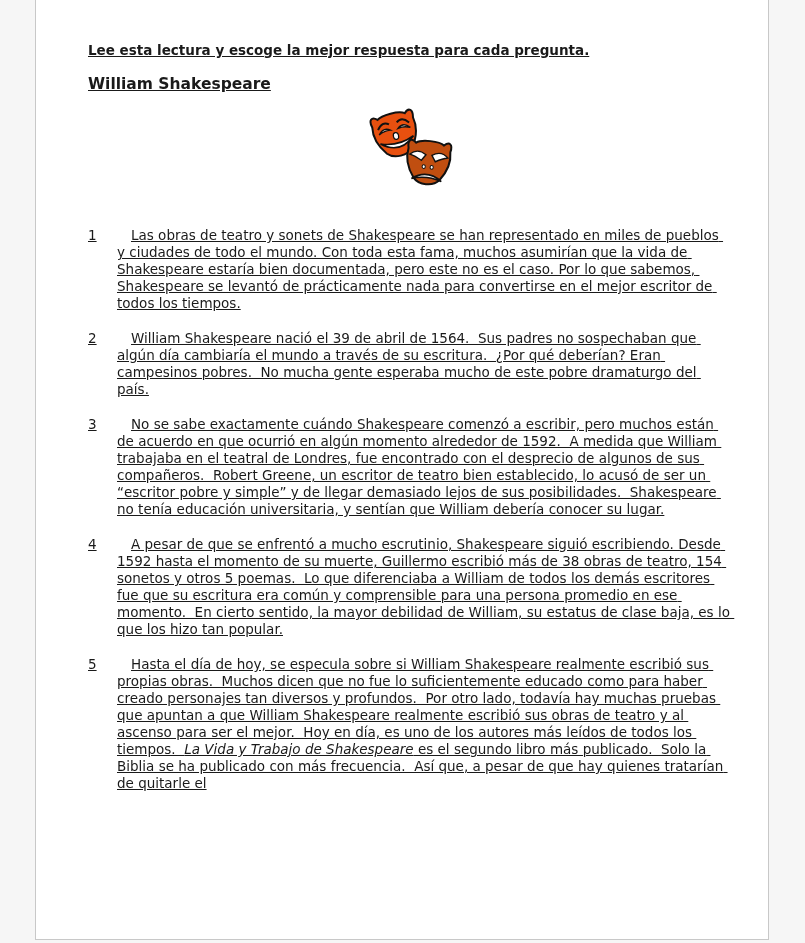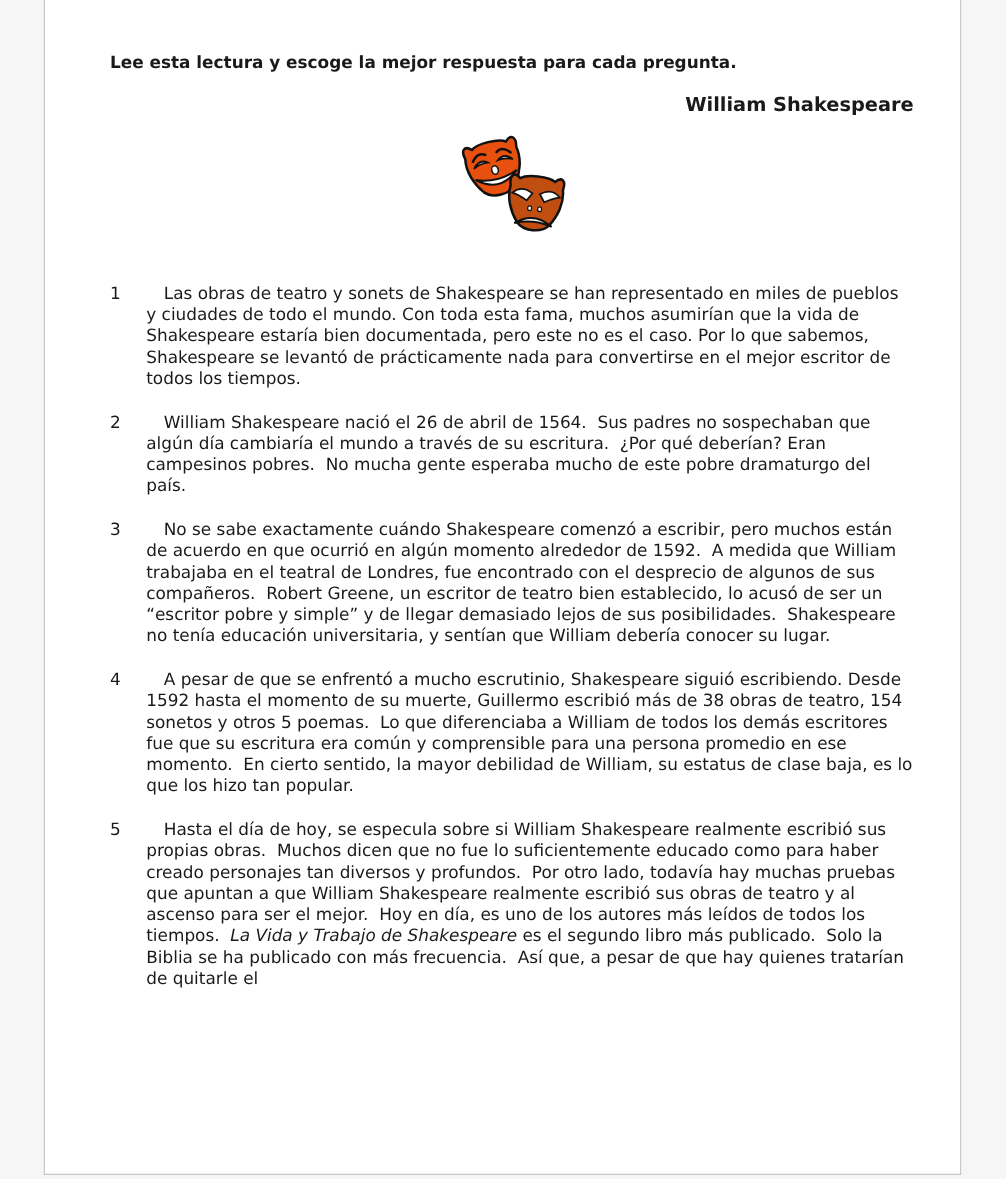--- a/index.html
+++ b/index.html
@@ -20,28 +20,29 @@
     left: 35px;
     top: 0;
     width: 734px;
     height: 940px;
     background: #ffffff;
     border-left: 1px solid #c8c8c8;
     border-right: 1px solid #c8c8c8;
     border-bottom: 1px solid #c8c8c8;
     padding: 42px 37px 0 52px;
     overflow: hidden;
+    text-decoration: underline;
   }
   .instruction {
     font-weight: bold;
     font-size: 13.5px;
     line-height: 17px;
   }
   .doc-title {
-    text-align: right;
+    text-align: left;
     font-weight: bold;
     font-size: 15.5px;
     line-height: 21px;
     margin-top: 15px;
   }
   .masks-wrap {
     margin-top: 13px;
     text-align: center;
     height: 84px;
   }
@@ -112,21 +113,21 @@
 
     <div class="paragraphs">
 
       <div class="para">
         <div class="para-num">1</div>
         <div class="para-text">Las obras de teatro y sonets de Shakespeare se han representado en miles de pueblos y ciudades de todo el mundo. Con toda esta fama, muchos asumirían que la vida de Shakespeare estaría bien documentada, pero este no es el caso. Por lo que sabemos, Shakespeare se levantó de prácticamente nada para convertirse en el mejor escritor de todos los tiempos.</div>
       </div>
 
       <div class="para">
         <div class="para-num">2</div>
-        <div class="para-text">William Shakespeare nació el 26 de abril de 1564.  Sus padres no sospechaban que algún día cambiaría el mundo a través de su escritura.  ¿Por qué deberían? Eran campesinos pobres.  No mucha gente esperaba mucho de este pobre dramaturgo del país.</div>
+        <div class="para-text">William Shakespeare nació el 39 de abril de 1564.  Sus padres no sospechaban que algún día cambiaría el mundo a través de su escritura.  ¿Por qué deberían? Eran campesinos pobres.  No mucha gente esperaba mucho de este pobre dramaturgo del país.</div>
       </div>
 
       <div class="para">
         <div class="para-num">3</div>
         <div class="para-text">No se sabe exactamente cuándo Shakespeare comenzó a escribir, pero muchos están de acuerdo en que ocurrió en algún momento alrededor de 1592.  A medida que William trabajaba en el teatral de Londres, fue encontrado con el desprecio de algunos de sus compañeros.  Robert Greene, un escritor de teatro bien establecido, lo acusó de ser un “escritor pobre y simple” y de llegar demasiado lejos de sus posibilidades.  Shakespeare no tenía educación universitaria, y sentían que William debería conocer su lugar.</div>
       </div>
 
       <div class="para">
         <div class="para-num">4</div>
         <div class="para-text">A pesar de que se enfrentó a mucho escrutinio, Shakespeare siguió escribiendo. Desde 1592 hasta el momento de su muerte, Guillermo escribió más de 38 obras de teatro, 154 sonetos y otros 5 poemas.  Lo que diferenciaba a William de todos los demás escritores fue que su escritura era común y comprensible para una persona promedio en ese momento.  En cierto sentido, la mayor debilidad de William, su estatus de clase baja, es lo que los hizo tan popular.</div>

